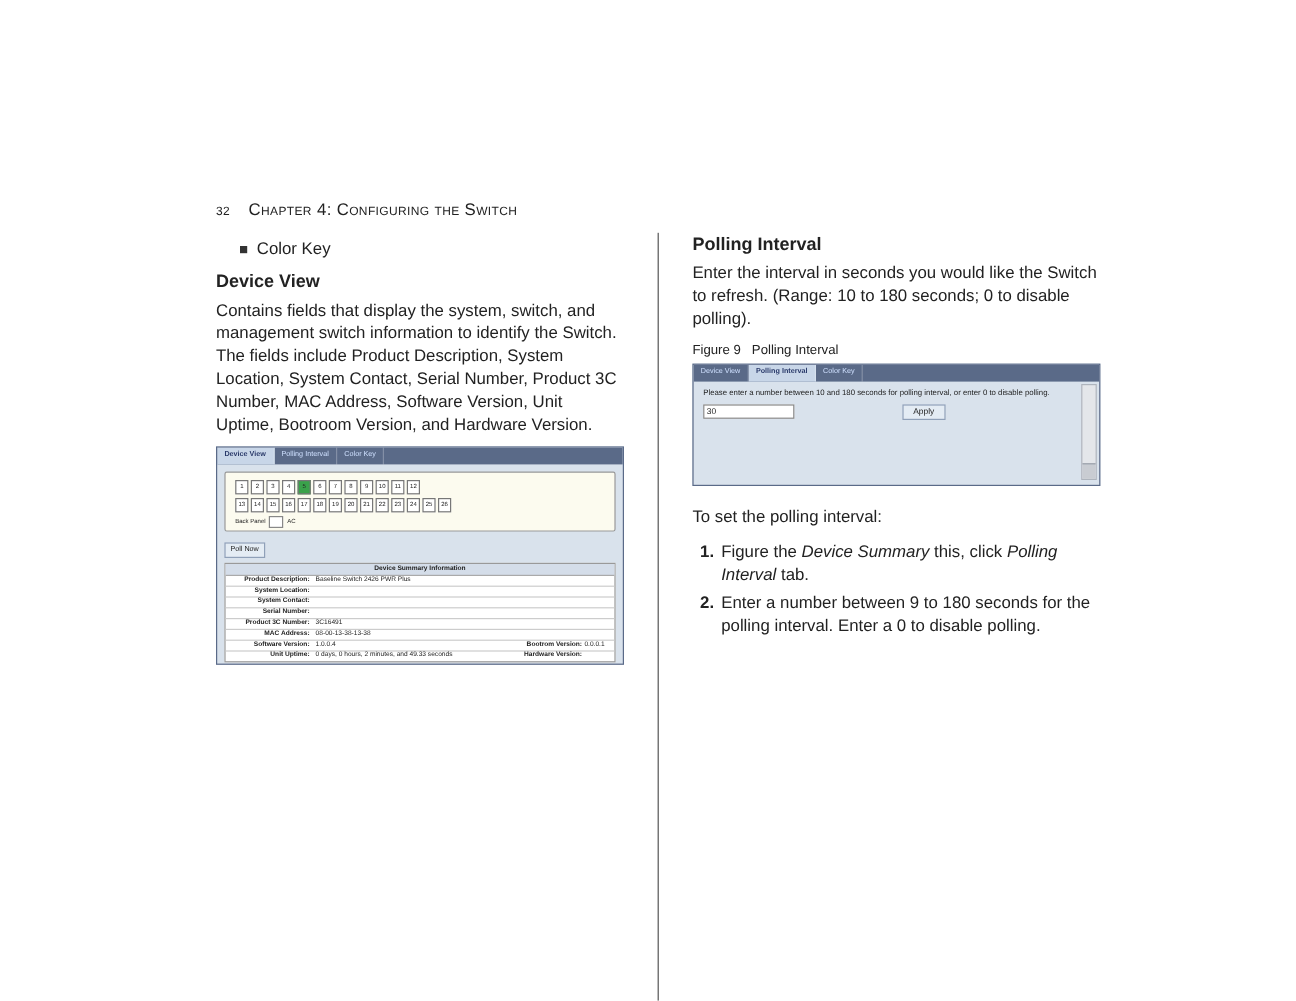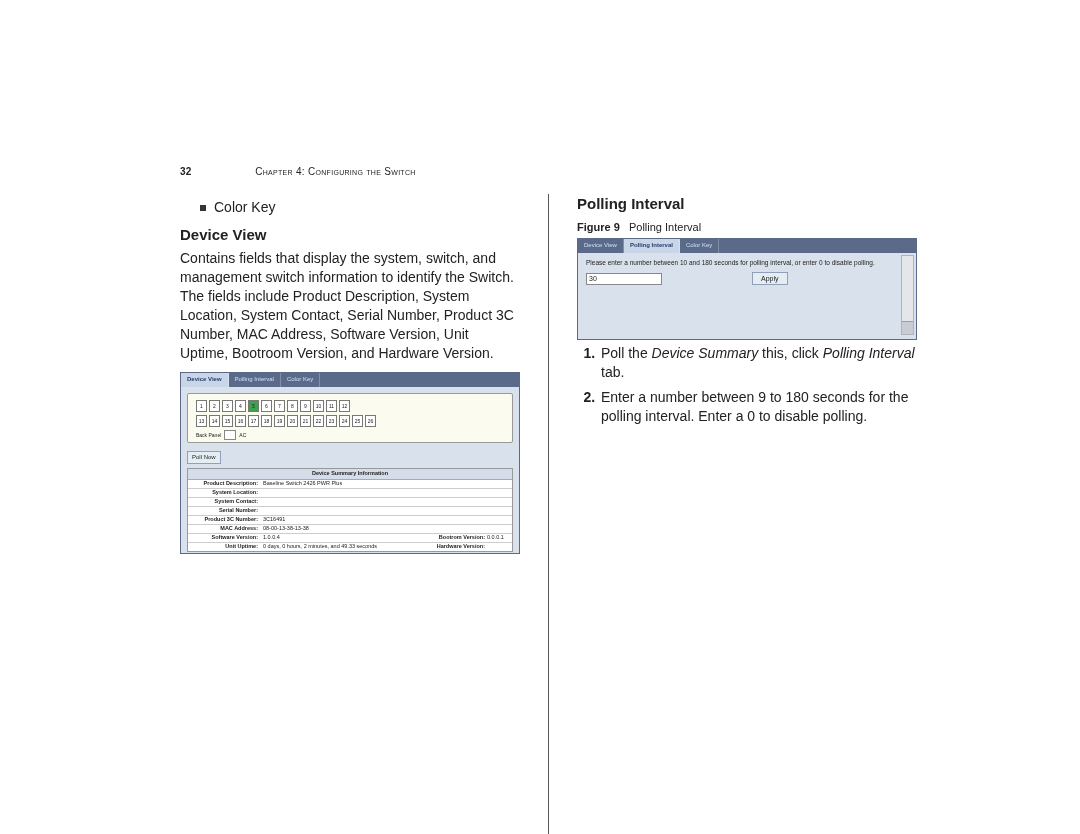--- a/index.html
+++ b/index.html
@@ -1,28 +1,28 @@
 <!DOCTYPE html>
 <html><head>
 <meta charset="utf-8">
 <style>
   html,body{margin:0;padding:0;background:#fff;font-family:"Helvetica Neue",Arial,sans-serif;color:#222;font-size:14px;line-height:1.35;}
   .page{width:1080px;height:834px;position:relative;box-sizing:border-box;padding:160px 120px 0 180px;display:flex;gap:0;}
   .hdr{position:absolute;top:165px;left:180px;font-size:10px;letter-spacing:.3px;}
-  .hdr b{font-weight:700;}
-  .sc{font-variant:small-caps;font-size:10px;margin-left:48px;}
+  .hdr b{font-weight:400;}
+  .sc{font-variant:small-caps;font-size:14px;}
   .cols{display:flex;width:100%;margin-top:34px;}
   .col{width:340px;}
   .divider{width:0;border-left:1px solid #555;margin:0 28px;}
   .bullet{display:flex;align-items:flex-start;gap:8px;margin:4px 0 6px 20px;}
   .sq{width:6px;height:6px;background:#333;margin-top:7px;flex:none;}
   h3{font-size:15px;font-weight:700;margin:8px 0 4px 0;}
   p{margin:4px 0 10px 0;}
   .figcap{font-size:11px;margin:6px 0 3px 0;}
-  .figcap b{font-weight:700;}
+  .figcap b{font-weight:400;}
   .shot{border:1px solid #5a6a88;background:#d9e2ec;padding:0;overflow:hidden;}
   .shotA{height:180px;position:relative;}
   .shotB{height:100px;position:relative;}
   .tabbar{background:#5a6a88;height:14px;display:flex;font-size:6px;color:#cfe0ff;}
   .tab{padding:2px 6px;border-right:1px solid rgba(255,255,255,.25);}
   .tab.active{background:#c8d6e8;color:#2a3a6a;font-weight:700;}
   .tab.activeB{background:#c8d6e8;color:#2a3a6a;font-weight:700;}
   .ports{background:#fcfbef;border:1px solid #999;margin:6px 6px 2px 6px;height:48px;position:relative;border-radius:2px;}
   .prow{display:flex;gap:2px;position:absolute;left:8px;}
   .prow.r1{top:6px;}
@@ -158,20 +158,21 @@
             </div>
         </div>
       </div>
 
     </div>
 
     <div class="divider"></div>
 
     <div class="col">
       <h3 style="margin-top:0">Polling Interval</h3>
+      <p>Enter the interval in seconds you would like the Switch to refresh. (Range: 10 to 180 seconds; 0 to disable polling).</p>
       <div class="figcap">
         <b>Figure 9</b>&nbsp;&nbsp;
         <span>Polling Interval</span>
       </div>
 
       <div class="shot shotB">
         <div class="tabbar">
           <div class="tab">Device View</div>
           <div class="tab activeB">Polling Interval</div>
           <div class="tab">Color Key</div>
@@ -179,21 +180,22 @@
         <div class="pmsg">Please enter a number between 10 and 180 seconds for polling interval, or enter 0 to disable polling.</div>
         <div class="pctrl">
           <span class="pinput">30</span>
           <span class="papply">Apply</span>
         </div>
         <div class="scrollbar">
           <div class="sbthumb"></div>
         </div>
       </div>
 
+      <p style="margin-top:16px">To set the polling interval:</p>
       <ol>
         <li>
-          <span>Poll the </span><em>Device Summary</em><span> this, click </span><em>Polling Interval</em><span> tab.</span>
+          <span>Figure the </span><em>Device Summary</em><span> this, click </span><em>Polling Interval</em><span> tab.</span>
         </li>
         <li>Enter a number between 9 to 180 seconds for the polling interval. Enter a 0 to disable polling.</li>
       </ol>
     </div>
   </div>
 </div>
 
 </body></html>

